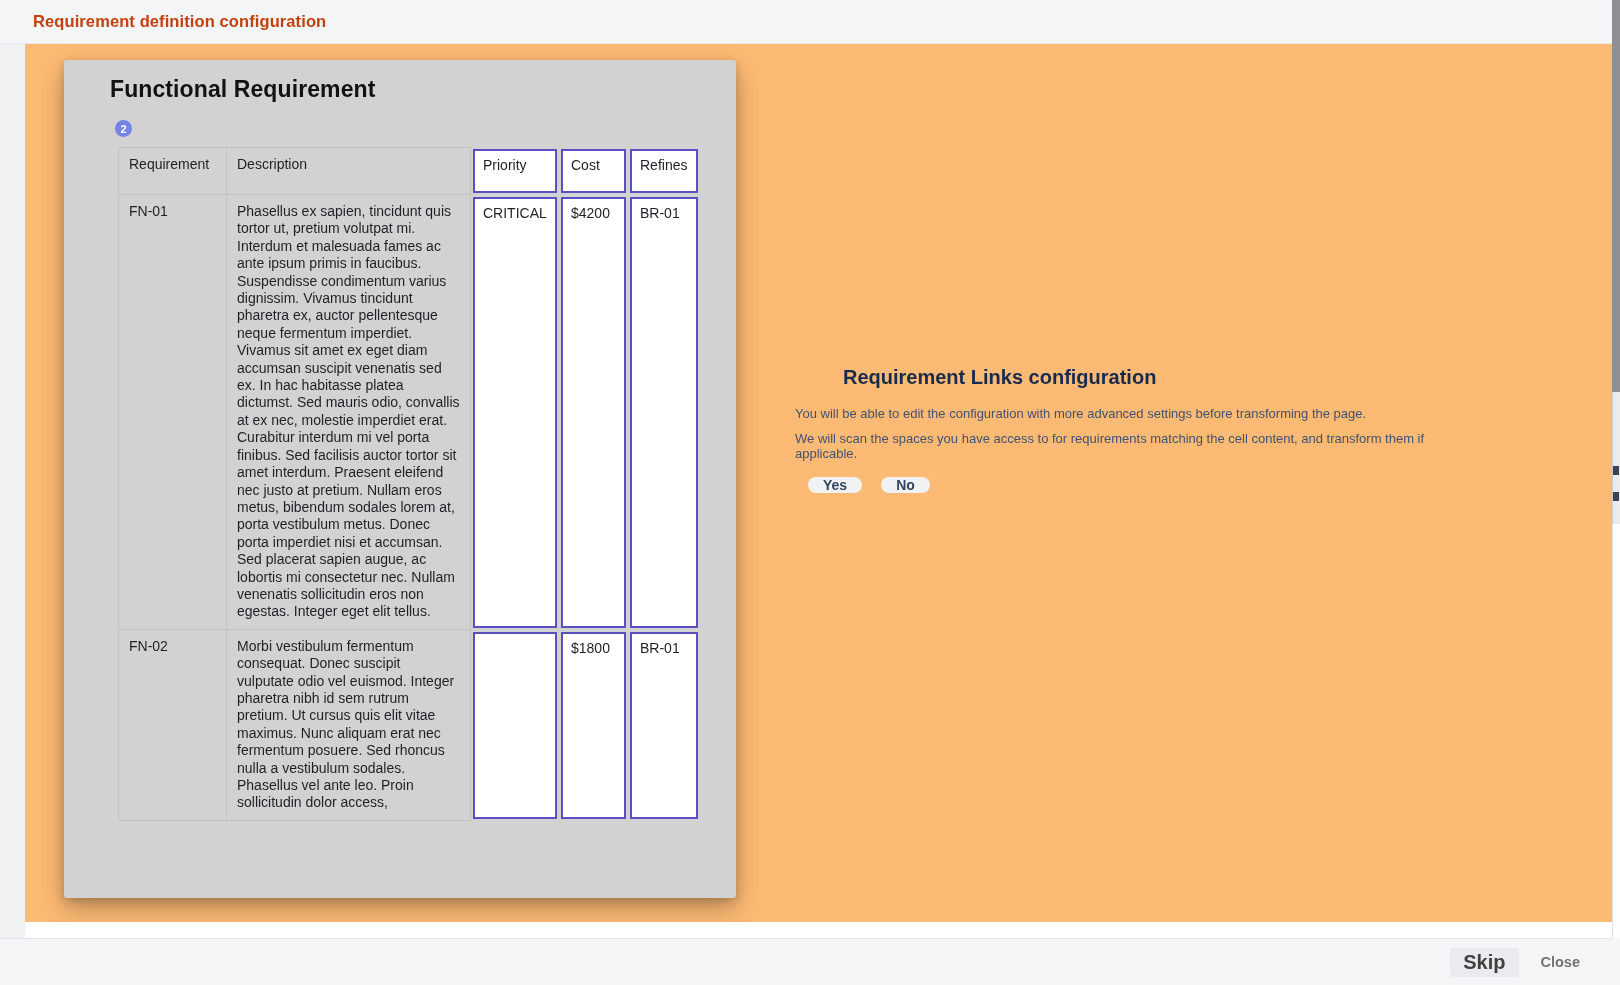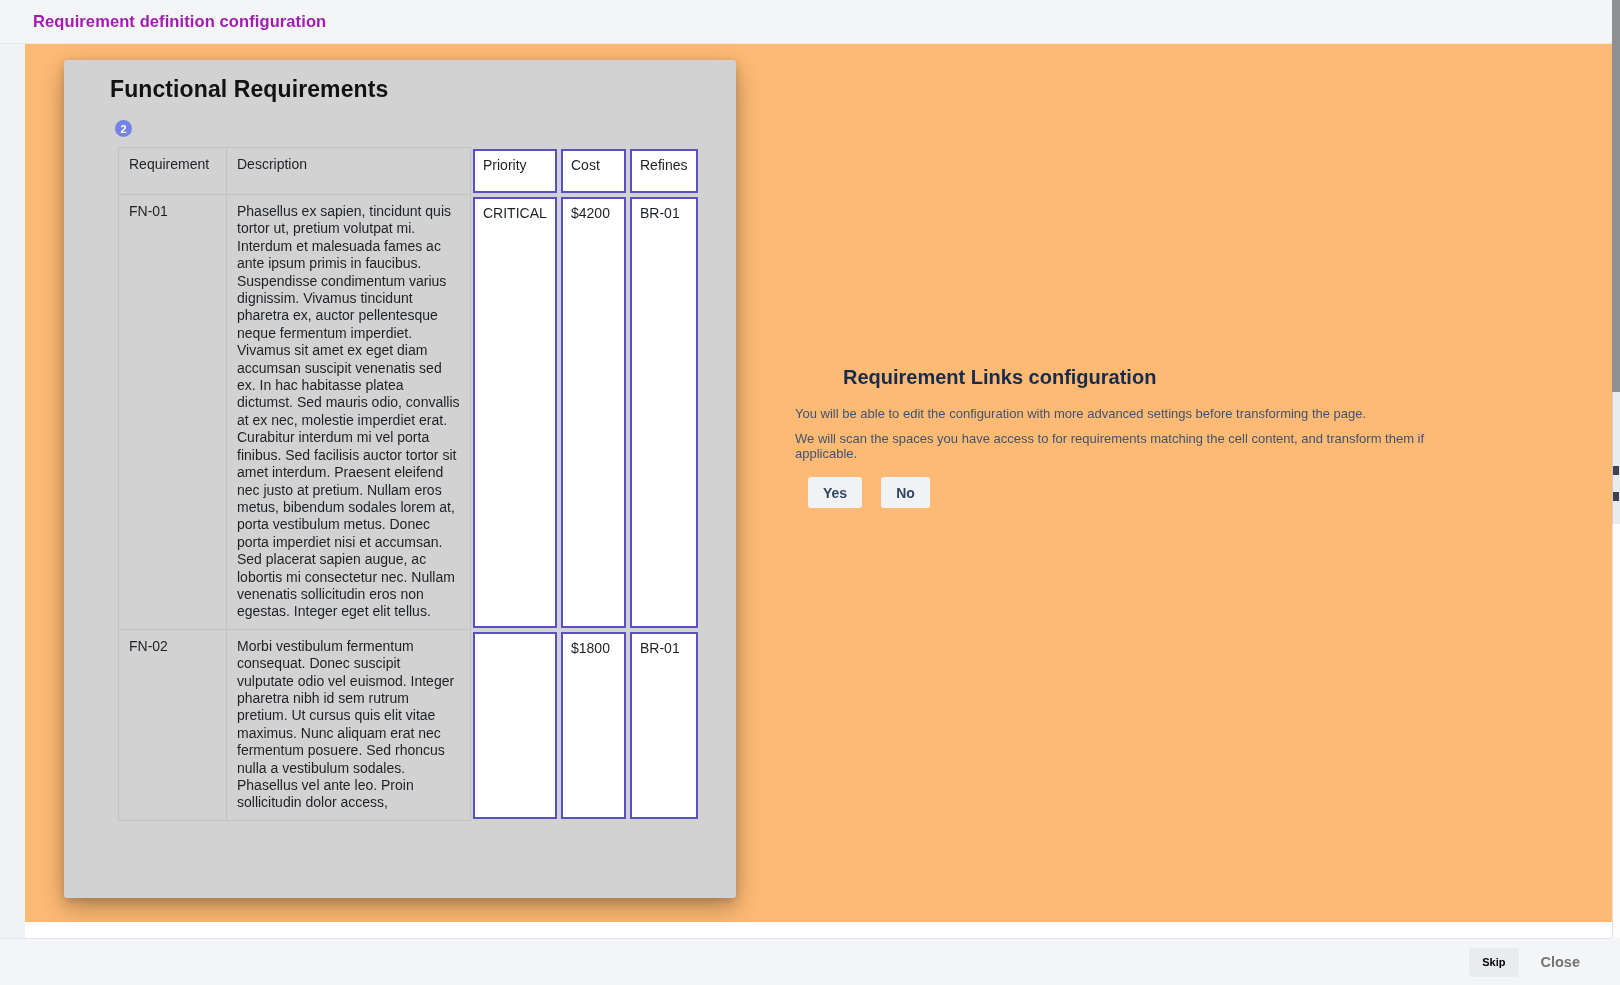--- a/index.html
+++ b/index.html
@@ -14,21 +14,21 @@
 
   
   .top-bar {
     position: absolute; left: 0; top: 0; width: 1620px; height: 44px;
     background: #f4f5f7;
     border-bottom: 1px solid #e8e9ec;
     display: flex; align-items: center;
     padding-left: 33px;
     z-index: 5;
   }
-  .top-bar h1 { font-size: 16.5px; font-weight: 700; color: #a21caf; letter-spacing: .1px; }
+  .top-bar h1 { font-size: 16.5px; font-weight: 700; color: #c2410c; letter-spacing: .1px; }
 
   
   .left-strip {
     position: absolute; left: 0; top: 44px; width: 25px; height: 894px;
     background: #f1f2f4;
   }
 
   
   .content-wrap {
     position: absolute; left: 25px; top: 28px; width: 1587px; height: 894px;
@@ -100,42 +100,42 @@
     font-size: 13px; color: #42526e; line-height: 15px;
     margin-top: 10px;
   }
   .links-panel p:first-of-type { margin-top: 16px; }
   .links-panel .question {
     margin-top: 23px;
     font-size: 14px; font-weight: 700; color: #172b4d;
   }
   .btn-row { margin-top: 16px; display: flex; gap: 19px; padding-left: 13px; }
   .btn {
-    height: 31px; padding: 0 15px;
-    background: #f1f2f4; border: none; border-radius: 3px;
+    height: 16px; padding: 0 15px;
+    background: #f1f2f4; border: none; border-radius: 9px;
     font-family: "Liberation Sans", sans-serif;
     font-size: 14px; font-weight: 700; color: #344563;
     display: inline-flex; align-items: center; justify-content: center;
     cursor: pointer;
   }
 
   
   .footer {
     position: absolute; left: 0; top: 938px; width: 1620px; height: 47px;
     background: #f4f5f7;
     border-top: 1px solid #e3e5e9;
     display: flex; align-items: center; justify-content: flex-end;
     gap: 10px; padding-right: 28px;
     z-index: 5;
   }
   .btn-skip {
     height: 29px; padding: 0 13px;
     background: #e9ebef; border: none; border-radius: 3px;
     font-family: "Liberation Sans", sans-serif;
-    font-size: 11px; font-weight: 700; color: #000000;
+    font-size: 20px; font-weight: 700; color: #404040;
     cursor: pointer;
   }
   .btn-close {
     height: 29px; padding: 0 12px;
     background: transparent; border: none; border-radius: 3px;
     font-family: "Liberation Sans", sans-serif;
     font-size: 14.5px; font-weight: 700; color: #737373;
     cursor: pointer;
   }
 
@@ -155,21 +155,21 @@
   <h1>Requirement definition configuration</h1>
 </div>
 
 <div class="left-strip"></div>
 
 <div class="content-wrap">
 
   <span class="clipped-link">Requirement</span>
 
   <div class="card">
-    <h2>Functional Requirements</h2>
+    <h2>Functional Requirement</h2>
     <span class="count-badge">2</span>
 
     <div class="req-table">
 
       <div class="row-header" style="display:contents">
         <div class="cell gray col-first">Requirement</div>
         <div class="cell gray">Description</div>
         <div class="cell hl">Priority</div>
         <div class="cell hl">Cost</div>
         <div class="cell hl">Refines</div>

